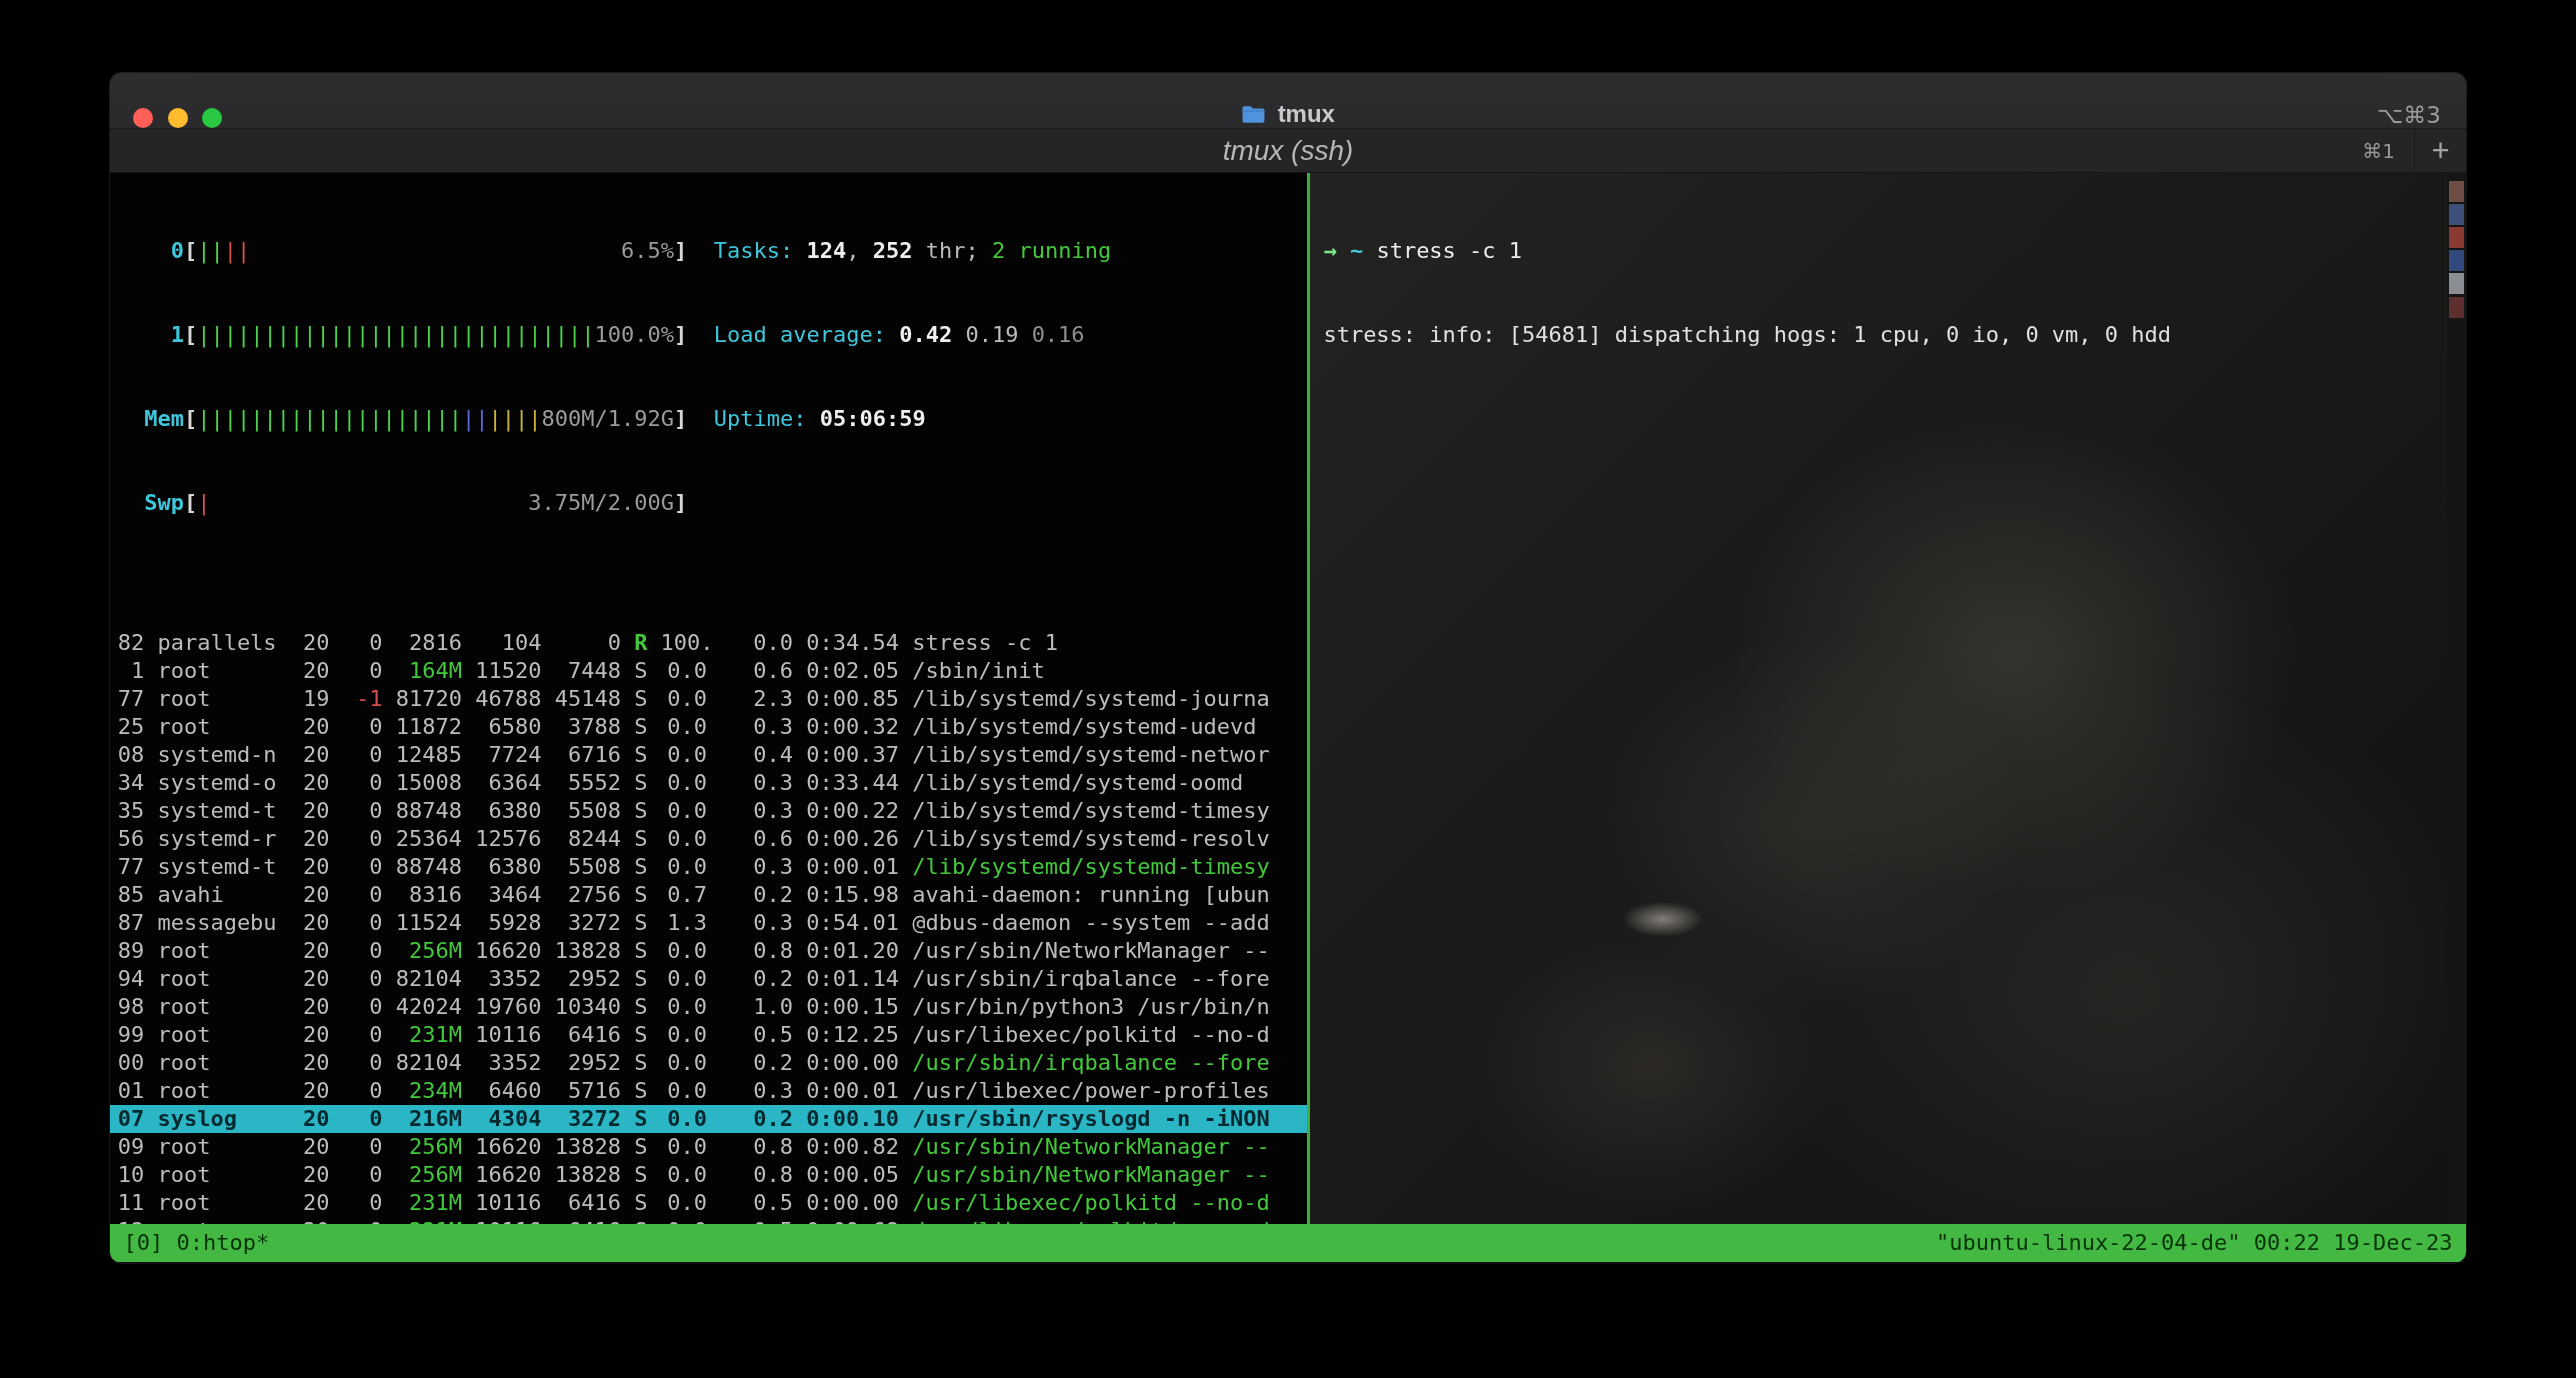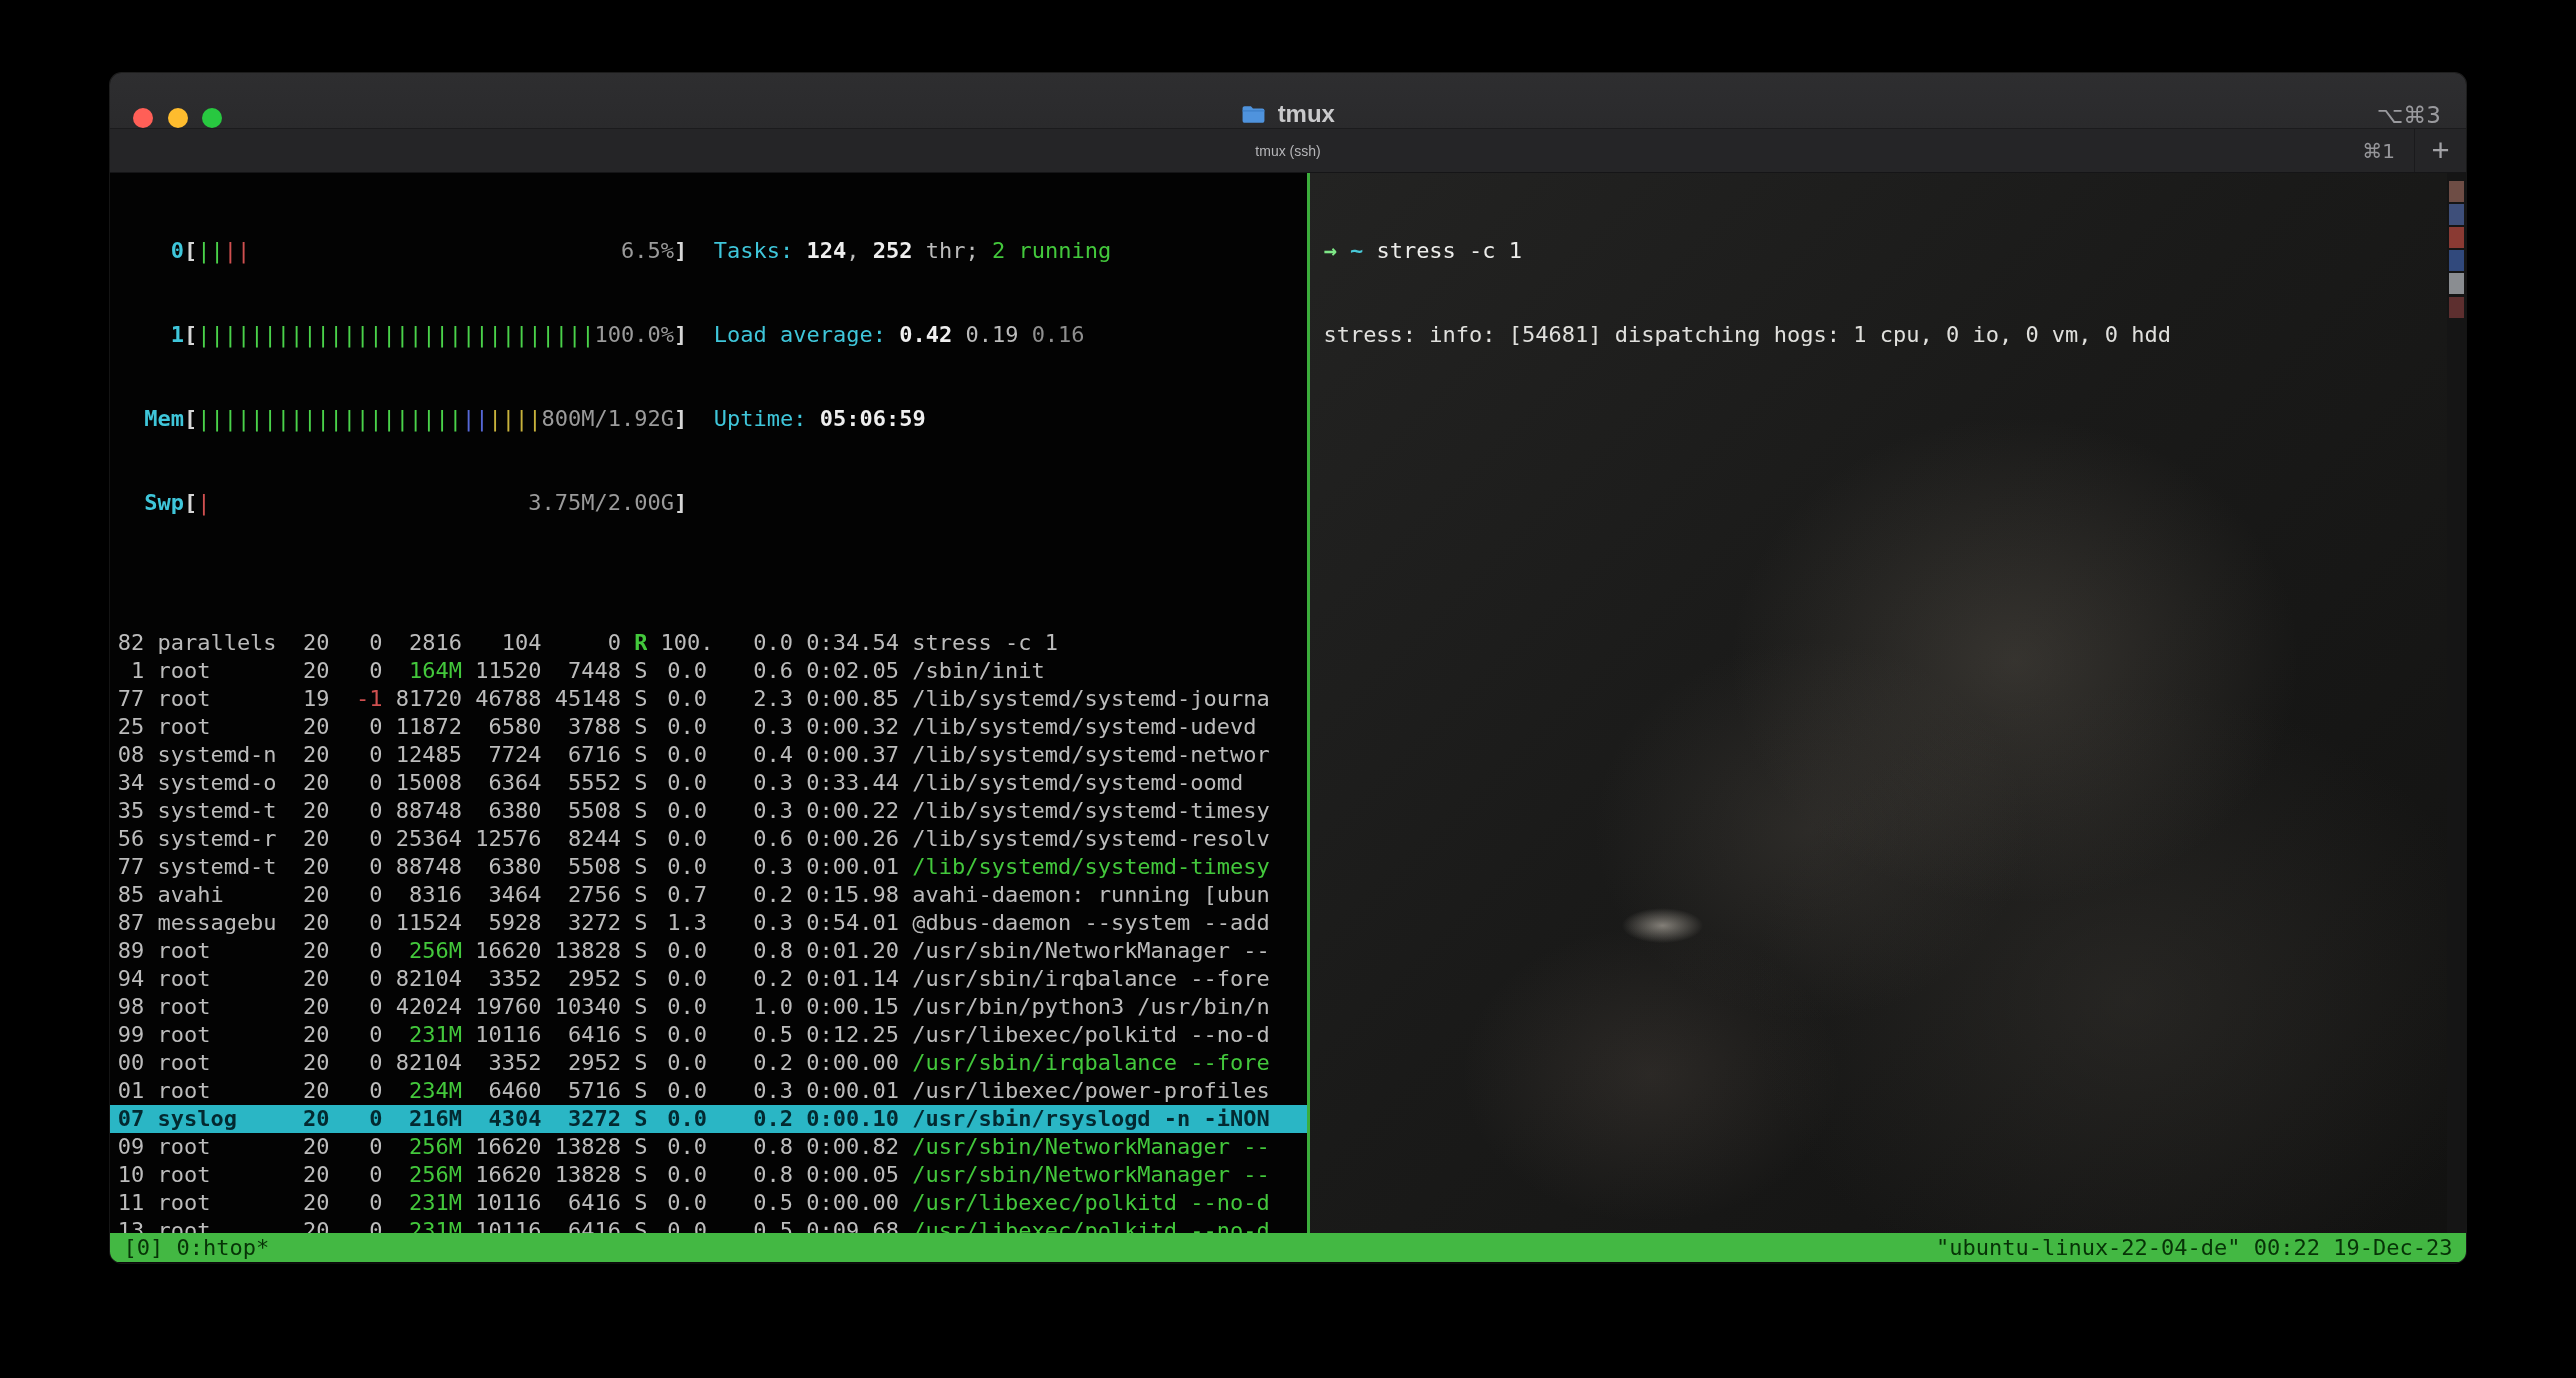--- a/index.html
+++ b/index.html
@@ -34,21 +34,21 @@
     color:#c9c9cb; font-size:24px; font-weight:bold;
     display:flex; align-items:center; justify-content:center; gap:11.6px;
   }
   .tb-shortcut{ position:absolute; right:25px; color:#9a9a9e; font-size:23px; font-family:"DejaVu Sans", sans-serif; }
 
   .tabbar{
     height:44px; background:#252527; position:relative;
     display:flex; align-items:center; justify-content:center;
     border-bottom:1px solid #151517;
   }
-  .tab-title{ color:#b6b6b9; font-size:14px; }
+  .tab-title{ color:#b6b6b9; font-size:28px;font-style:italic; }
   .tab-shortcut{ position:absolute; right:71px; color:#97979b; font-size:20px; font-family:"DejaVu Sans", sans-serif; }
   .tab-plus{
     position:absolute; right:0; top:0; bottom:0; width:52px;
     border-left:1px solid #1a1a1c; color:#a2a2a6; font-size:31px;
     display:flex; align-items:center; justify-content:center;
   }
 
   
   .terminal{
     height:1089px; display:flex; flex-direction:column;
@@ -106,21 +106,21 @@
   .prow .neg{ color:var(--red); } .prow .run{ color:var(--green); }
   .prow .mval{ color:var(--green); }
   .prow.cmd-green .cell-cmd{ color:var(--green); }
   .prow.selected{ background:var(--sel); }
   .prow.selected .c{ color:#032930 !important;font-weight:bold; }
 
   .spacer{ flex:1; }
 
   
   .tmuxbar{
-    height:29px; background:var(--status-green); color:#073307;
+    height:38px; background:var(--status-green); color:#073307;
     display:flex; justify-content:space-between; align-items:center;
     padding:0 13.5px; font-size:22px;
   }
 
   
   .sh-line{ height:28px; }
   .arrow{ color:#7ee787; font-weight:bold; }
   .tilde{ color:#49c9d8; font-weight:bold; }
   .cmdtxt{ color:#ececea; }
   .outtxt{ color:#e0e0dd; }

